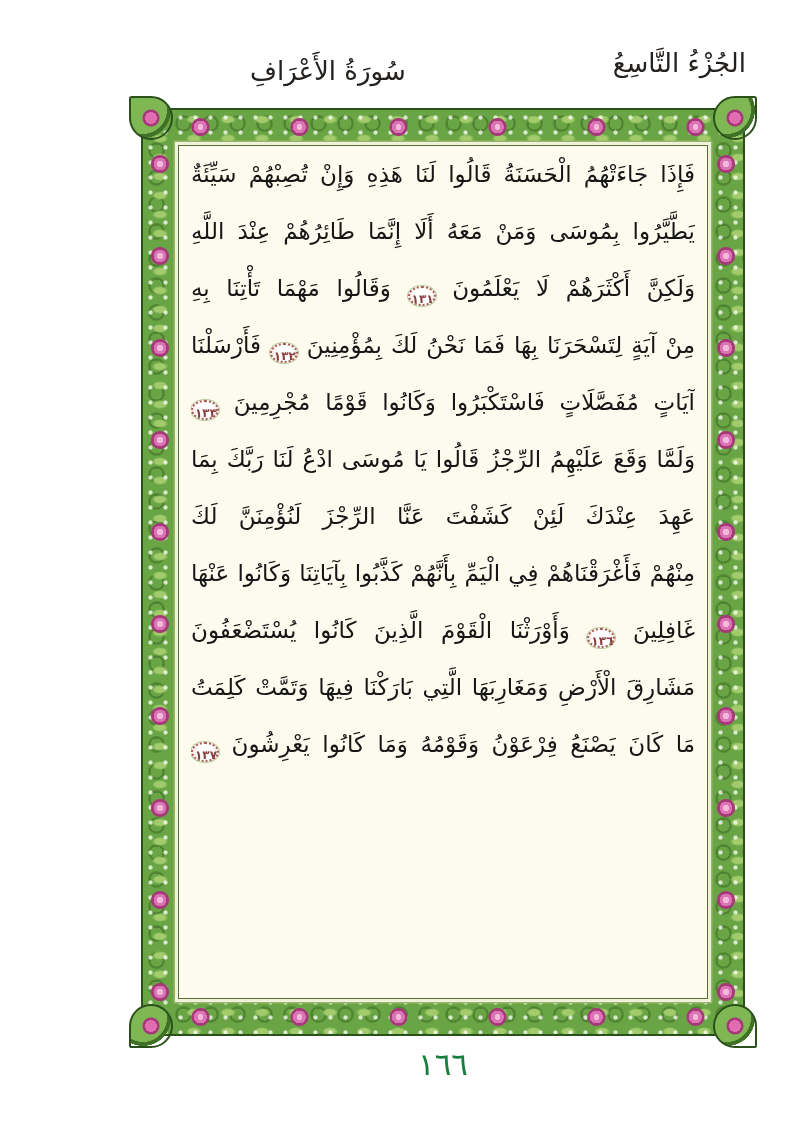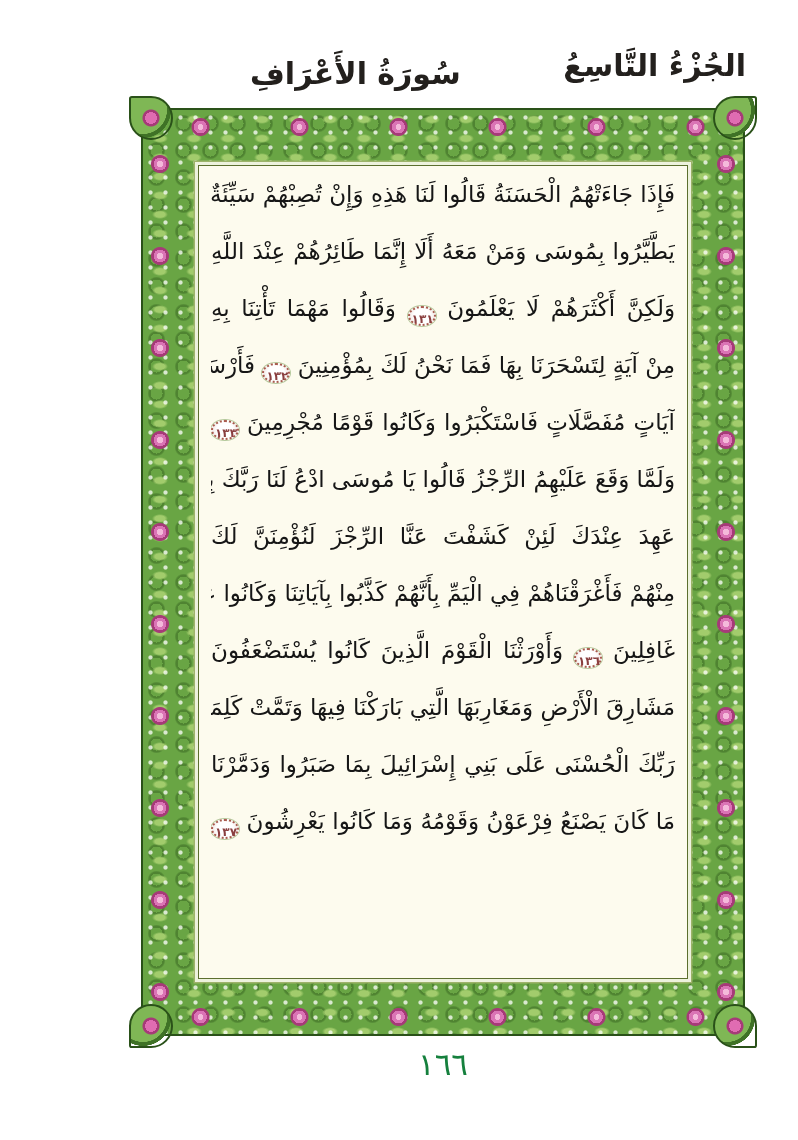--- a/index.html
+++ b/index.html
@@ -5,29 +5,29 @@
   html,body{margin:0;padding:0;}
   body{
     width:798px;height:1140px;position:relative;overflow:hidden;
     background:#ffffff;
     font-family:"DejaVu Sans", sans-serif;
     color:#1b1b1b;
   }
   
   .hdr{
     position:absolute;
-    font-size:30px;font-weight:700;color:#23201d;
+    font-size:26px;font-weight:400;color:#23201d;
     white-space:nowrap;
   }
   .hdr-juz{top:48px;right:52px;}
   .hdr-surah{top:56px;left:250px;}
   
   .frame{
     position:absolute;left:141px;top:108px;width:604px;height:928px;
-    box-sizing:border-box;padding:55px;
+    box-sizing:border-box;padding:35px;
     border:2px solid #2a5119;border-radius:8px;
     background-color:#69a544;
     background-image:
       radial-gradient(circle, rgba(255,255,255,0.75) 0 1.6px, rgba(255,255,255,0) 2.6px),
       radial-gradient(ellipse, #a2cc6c 0 5px, rgba(162,204,108,0) 8px),
       radial-gradient(circle, rgba(255,255,255,0) 0 6px, rgba(38,78,20,0.38) 6px 7.5px, rgba(38,78,20,0) 9px);
     background-size:15px 15px, 34px 19px, 27px 27px;
   }
   .frame::before{
     content:"";position:absolute;inset:0;z-index:1;pointer-events:none;
@@ -100,18 +100,17 @@
       <div class="line"><span class="ayah">فَإِذَا جَاءَتْهُمُ الْحَسَنَةُ قَالُوا لَنَا هَذِهِ وَإِنْ تُصِبْهُمْ سَيِّئَةٌ</span></div>
       <div class="line"><span class="ayah">يَطَّيَّرُوا بِمُوسَى وَمَنْ مَعَهُ أَلَا إِنَّمَا طَائِرُهُمْ عِنْدَ اللَّهِ</span></div>
       <div class="line"><span class="ayah">وَلَكِنَّ أَكْثَرَهُمْ لَا يَعْلَمُونَ</span> <span class="medallion">١٣١</span> <span class="ayah">وَقَالُوا مَهْمَا تَأْتِنَا بِهِ</span></div>
       <div class="line"><span class="ayah">مِنْ آيَةٍ لِتَسْحَرَنَا بِهَا فَمَا نَحْنُ لَكَ بِمُؤْمِنِينَ</span> <span class="medallion">١٣٢</span> <span class="ayah">فَأَرْسَلْنَا</span></div>
       <div class="line"><span class="ayah">آيَاتٍ مُفَصَّلَاتٍ فَاسْتَكْبَرُوا وَكَانُوا قَوْمًا مُجْرِمِينَ</span> <span class="medallion">١٣٣</span></div>
       <div class="line"><span class="ayah">وَلَمَّا وَقَعَ عَلَيْهِمُ الرِّجْزُ قَالُوا يَا مُوسَى ادْعُ لَنَا رَبَّكَ بِمَا</span></div>
       <div class="line"><span class="ayah">عَهِدَ عِنْدَكَ لَئِنْ كَشَفْتَ عَنَّا الرِّجْزَ لَنُؤْمِنَنَّ لَكَ</span></div>
       <div class="line"><span class="ayah">مِنْهُمْ فَأَغْرَقْنَاهُمْ فِي الْيَمِّ بِأَنَّهُمْ كَذَّبُوا بِآيَاتِنَا وَكَانُوا عَنْهَا</span></div>
       <div class="line"><span class="ayah">غَافِلِينَ</span> <span class="medallion">١٣٦</span> <span class="ayah">وَأَوْرَثْنَا الْقَوْمَ الَّذِينَ كَانُوا يُسْتَضْعَفُونَ</span></div>
       <div class="line"><span class="ayah">مَشَارِقَ الْأَرْضِ وَمَغَارِبَهَا الَّتِي بَارَكْنَا فِيهَا وَتَمَّتْ كَلِمَتُ</span></div>
-      <div class="line"><span class="ayah">رَبِّكَ الْحُسْنَى عَلَى بَنِي إِسْرَائِيلَ بِمَا صَبَرُوا وَدَمَّرْنَا</span></div>
       <div class="line"><span class="ayah">مَا كَانَ يَصْنَعُ فِرْعَوْنُ وَقَوْمُهُ وَمَا كَانُوا يَعْرِشُونَ</span> <span class="medallion">١٣٧</span></div>
     </div>
 </div>
 
 <div class="page-number">١٦٦</div>
 
 </body></html>

